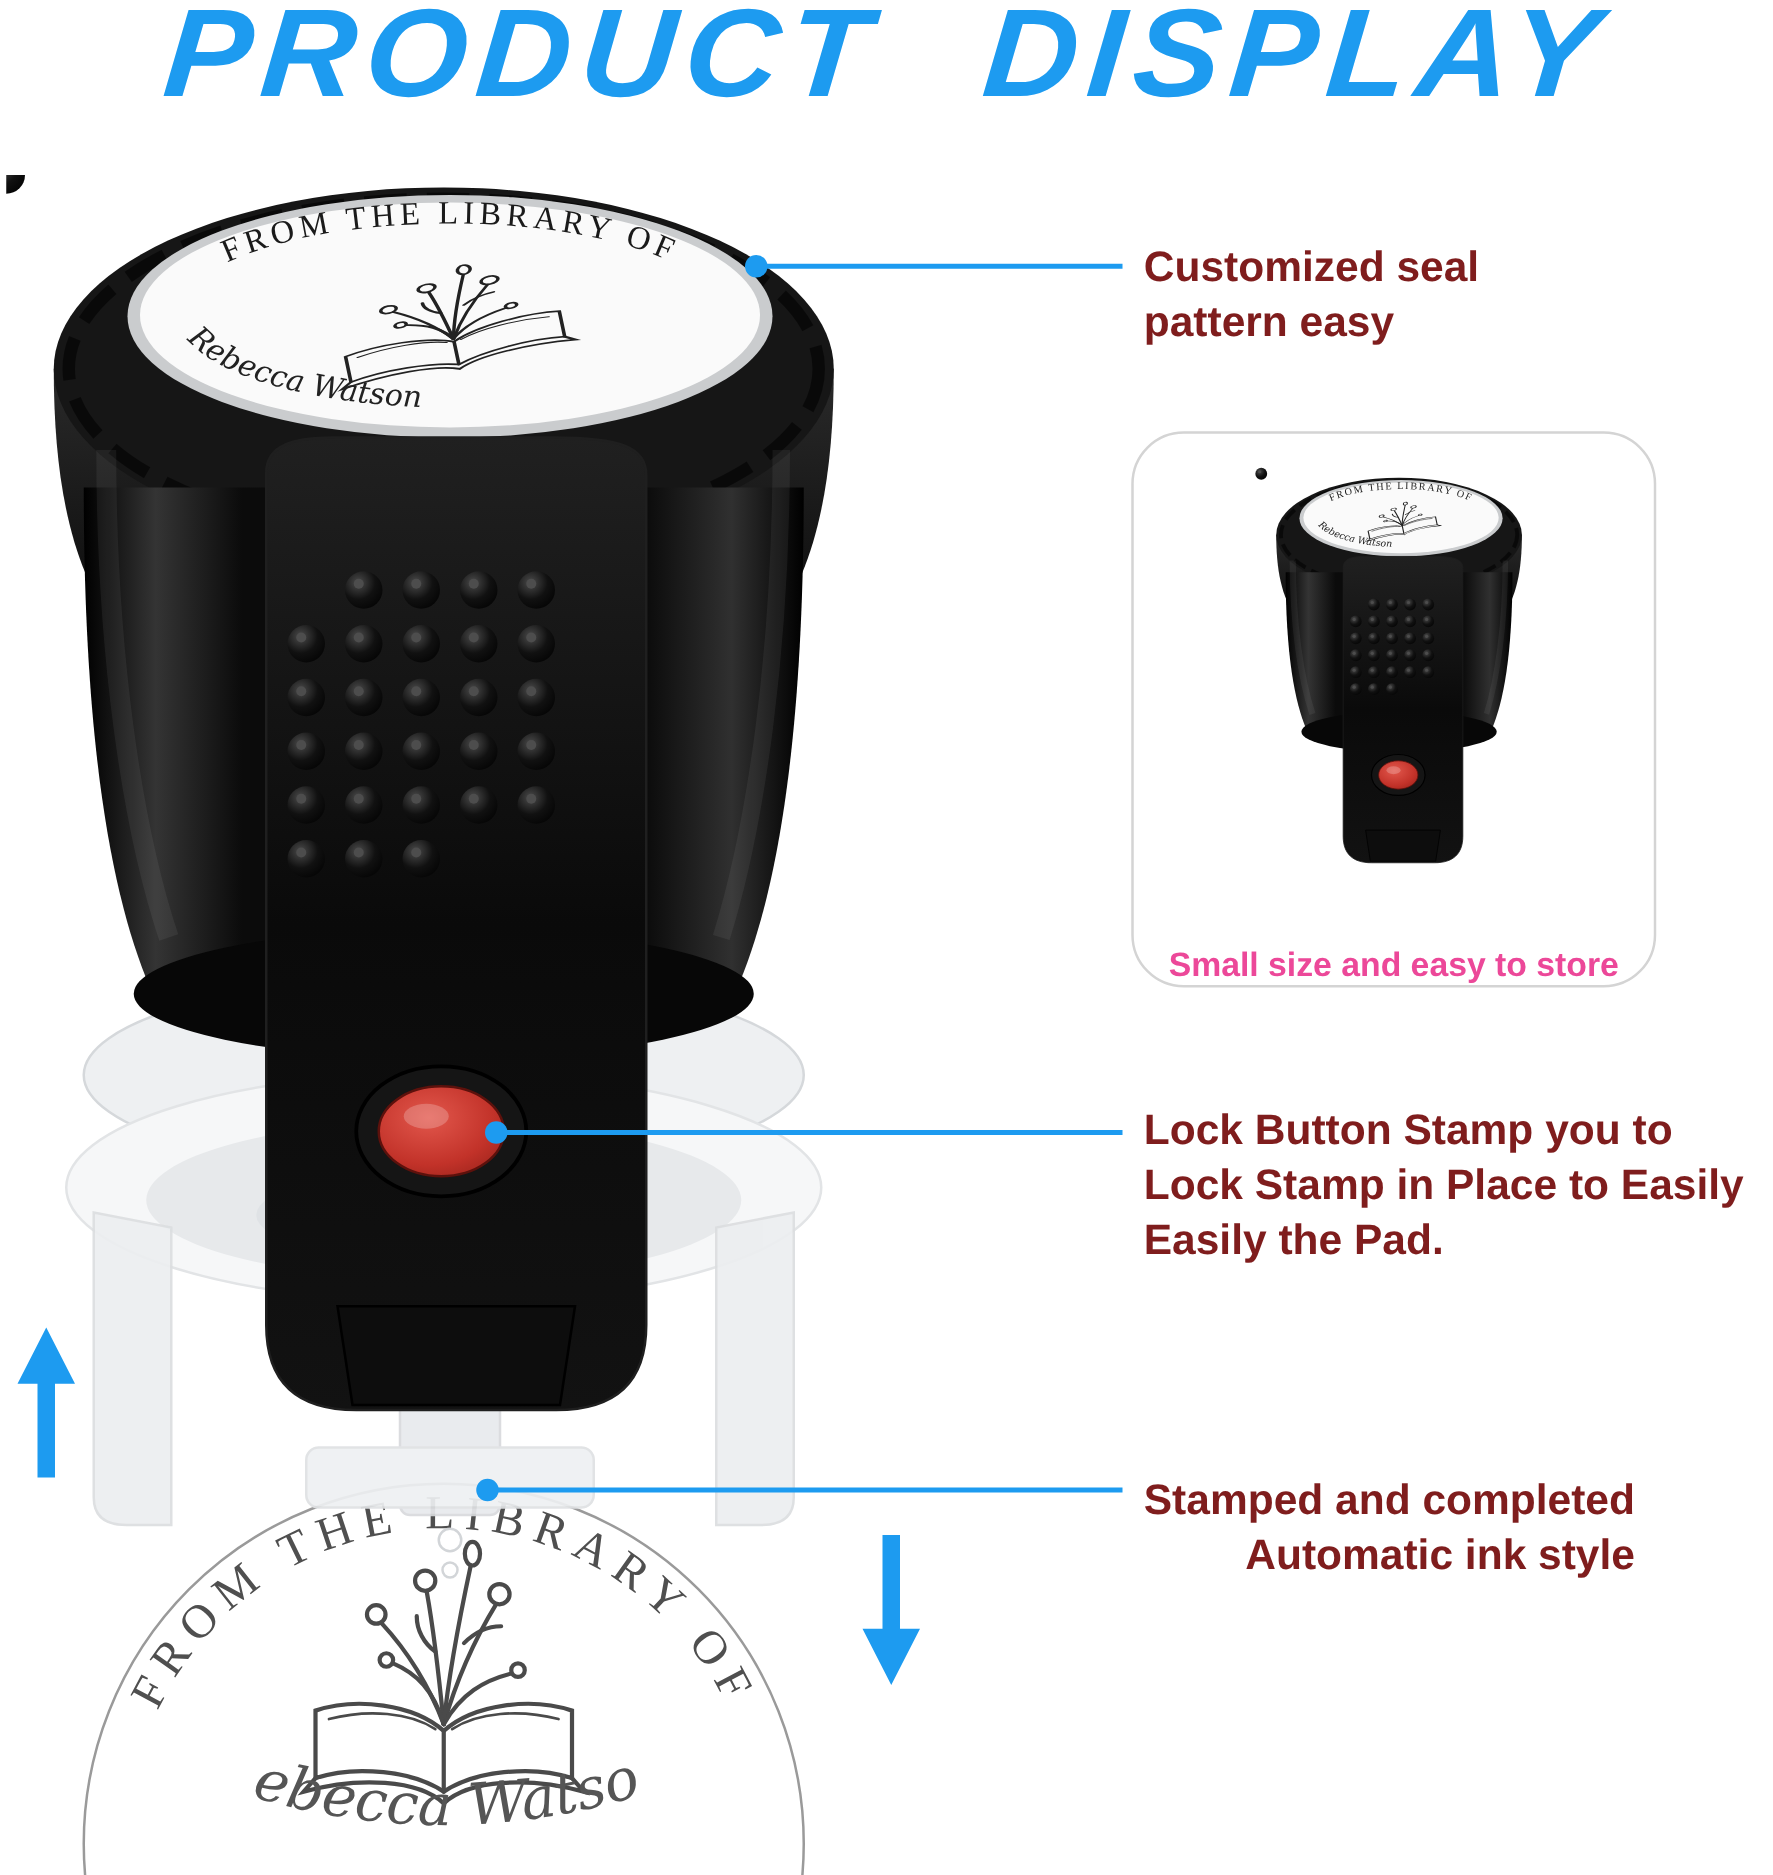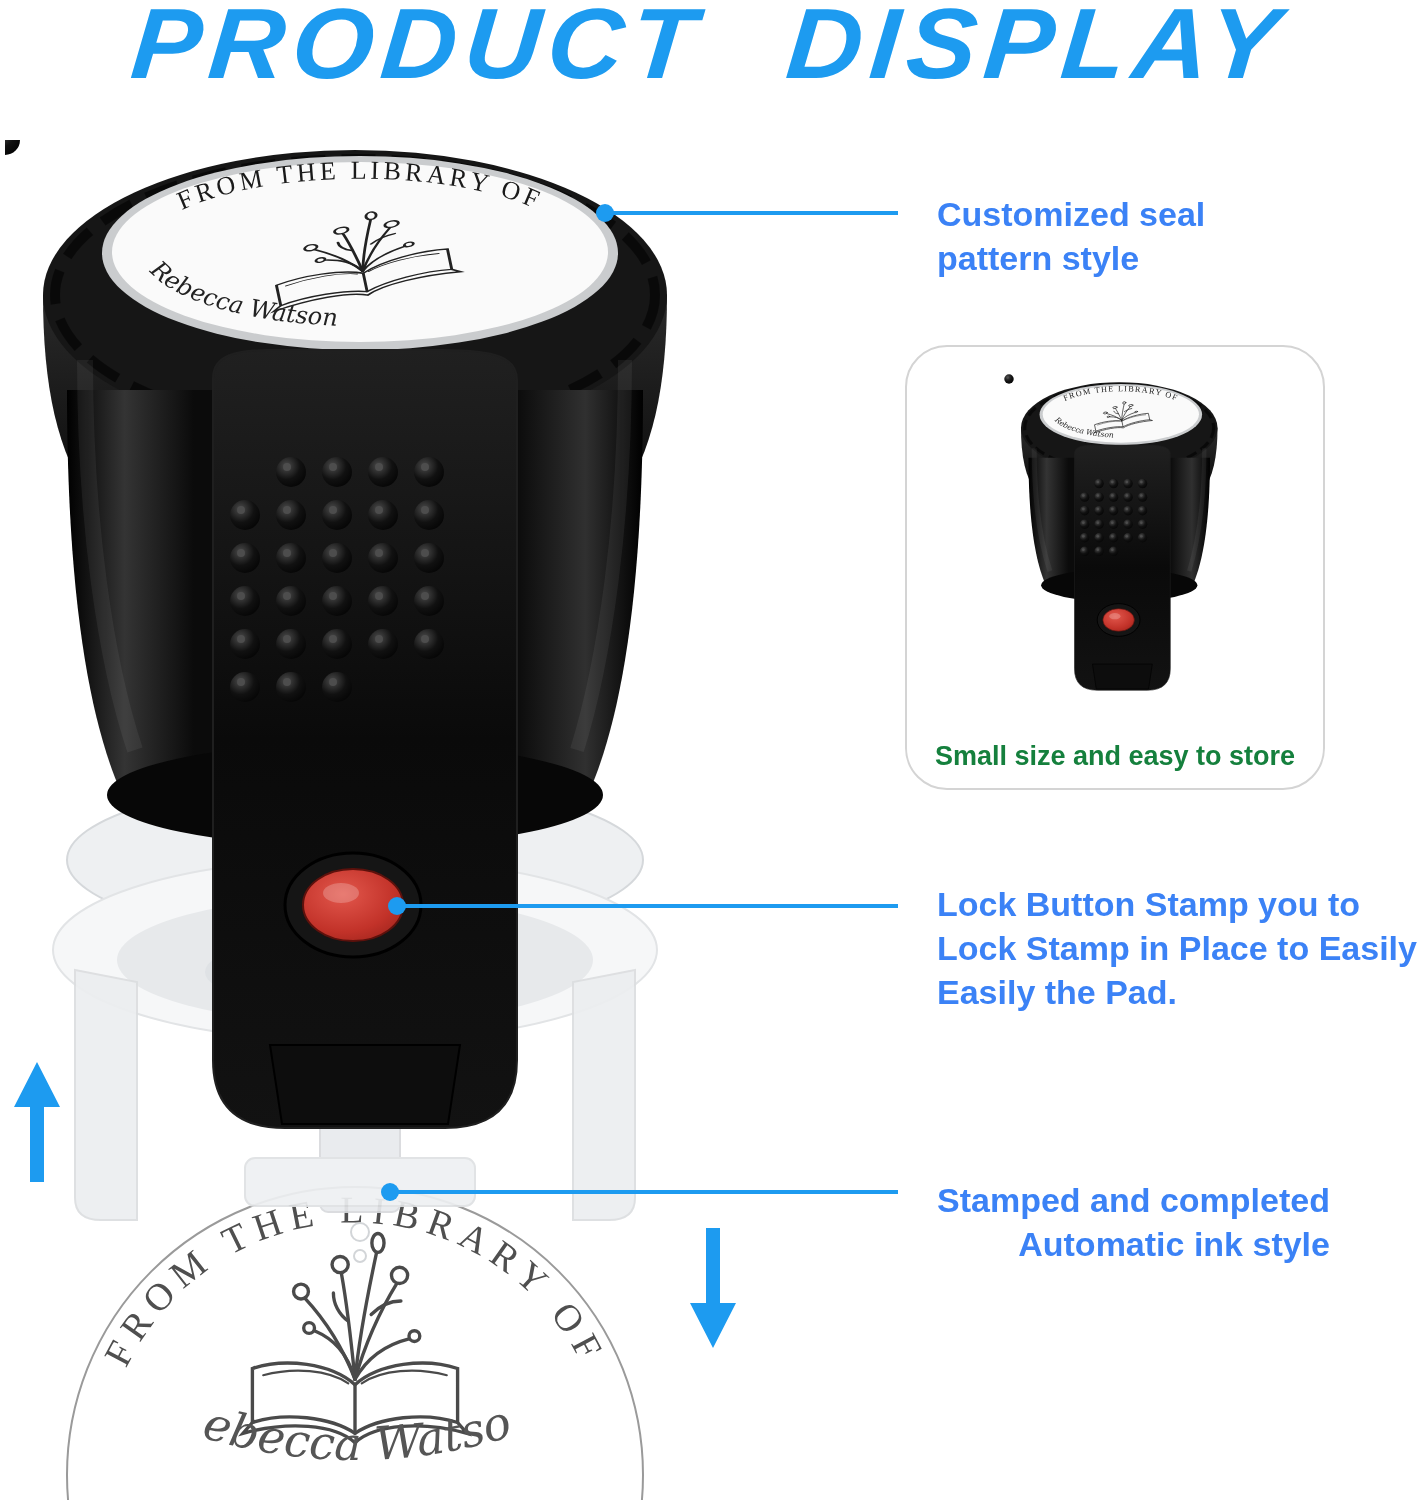--- a/index.html
+++ b/index.html
@@ -6,31 +6,31 @@
   #page{position:relative;width:1418px;height:1500px;background:#fff;overflow:hidden;
         font-family:"Liberation Sans",sans-serif;}
 
   
   #title{position:absolute;left:0;top:-14px;width:1418px;text-align:center;
          font-family:"Liberation Sans",sans-serif;font-weight:bold;font-style:italic;
          font-size:100px;letter-spacing:7px;word-spacing:46px;color:var(--accent,#1d9bf0);
          transform:skewX(-5deg) scaleX(1.05);white-space:nowrap;}
 
   
-  .callout{position:absolute;color:#3b82f6;font-weight:bold;font-size:34px;line-height:44px;margin-left:22px;}
+  .callout{position:absolute;color:#7f1d1d;font-weight:bold;font-size:34px;line-height:44px;}
   #callout-seal{left:915px;top:192px;}
   #callout-lock{left:915px;top:882px;}
   #callout-ink{left:915px;top:1178px;text-align:right;}
 
   
   #inset-card{position:absolute;left:905px;top:345px;width:420px;height:445px;
               border:2px solid #d4d4d4;border-radius:42px;background:#fff;box-sizing:border-box;
               display:flex;flex-direction:column;align-items:center;}
   #inset-card svg{display:block;margin-top:12px;}
-  #inset-caption{font-size:27px;font-weight:bold;color:#15803d;margin-top:2px;text-align:center;}
+  #inset-caption{font-size:27px;font-weight:bold;color:#ec4899;margin-top:18px;text-align:center;}
 
   
   .layer{position:absolute;left:0;top:0;}
   #overlay{pointer-events:none;}
 
   
   .ring-top{font-family:"Liberation Serif",serif;font-size:26px;letter-spacing:4px;fill:#1a1a1a;}
   .name-top{font-family:"DejaVu Serif",serif;font-style:italic;font-size:24px;fill:#222;}
   .ring-impr{font-family:"Liberation Serif",serif;font-size:38px;letter-spacing:8px;fill:#4f4f4f;}
   .name-impr{font-family:"DejaVu Serif",serif;font-style:italic;font-size:46px;fill:#555;}
@@ -209,21 +209,21 @@
       <circle cx="390" cy="1192" r="9"></circle>
       <polygon points="37,1062 14,1107 30,1107 30,1182 44,1182 44,1107 60,1107"></polygon>
       <polygon points="713,1348 690,1303 706,1303 706,1228 720,1228 720,1303 736,1303"></polygon>
     </g>
   </svg>
 
   <div id="title">PRODUCT DISPLAY</div>
 
   <div class="callout" id="callout-seal">
     <div>Customized seal</div>
-    <div>pattern style</div>
+    <div>pattern easy</div>
   </div>
   <div class="callout" id="callout-lock">
     <div>Lock Button Stamp you to</div>
     <div>Lock Stamp in Place to Easily</div>
     <div>Easily the Pad.</div>
   </div>
   <div class="callout" id="callout-ink">
     <div>Stamped and completed</div>
     <div>Automatic ink style</div>
   </div>

